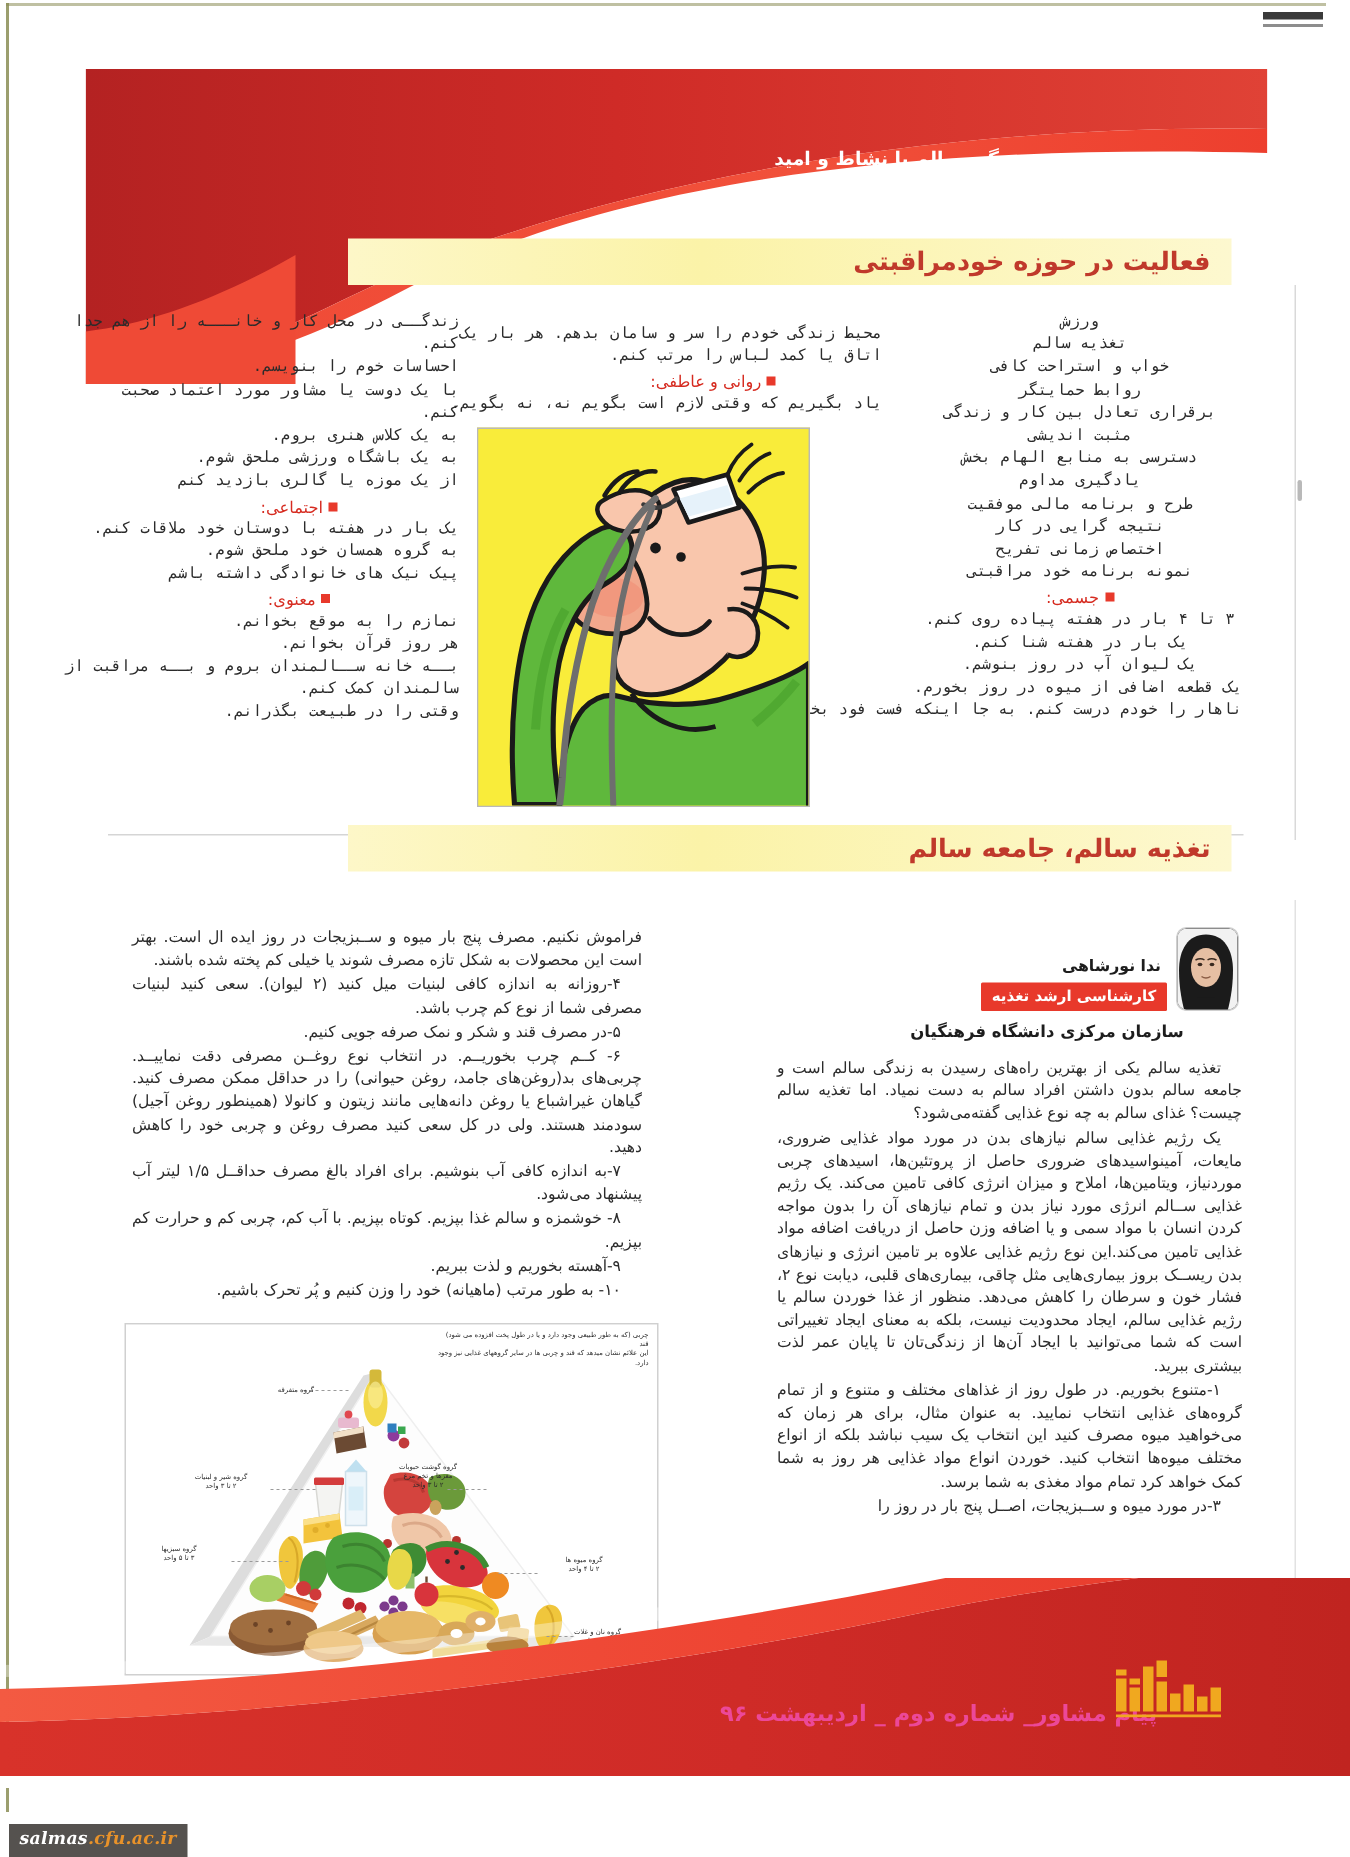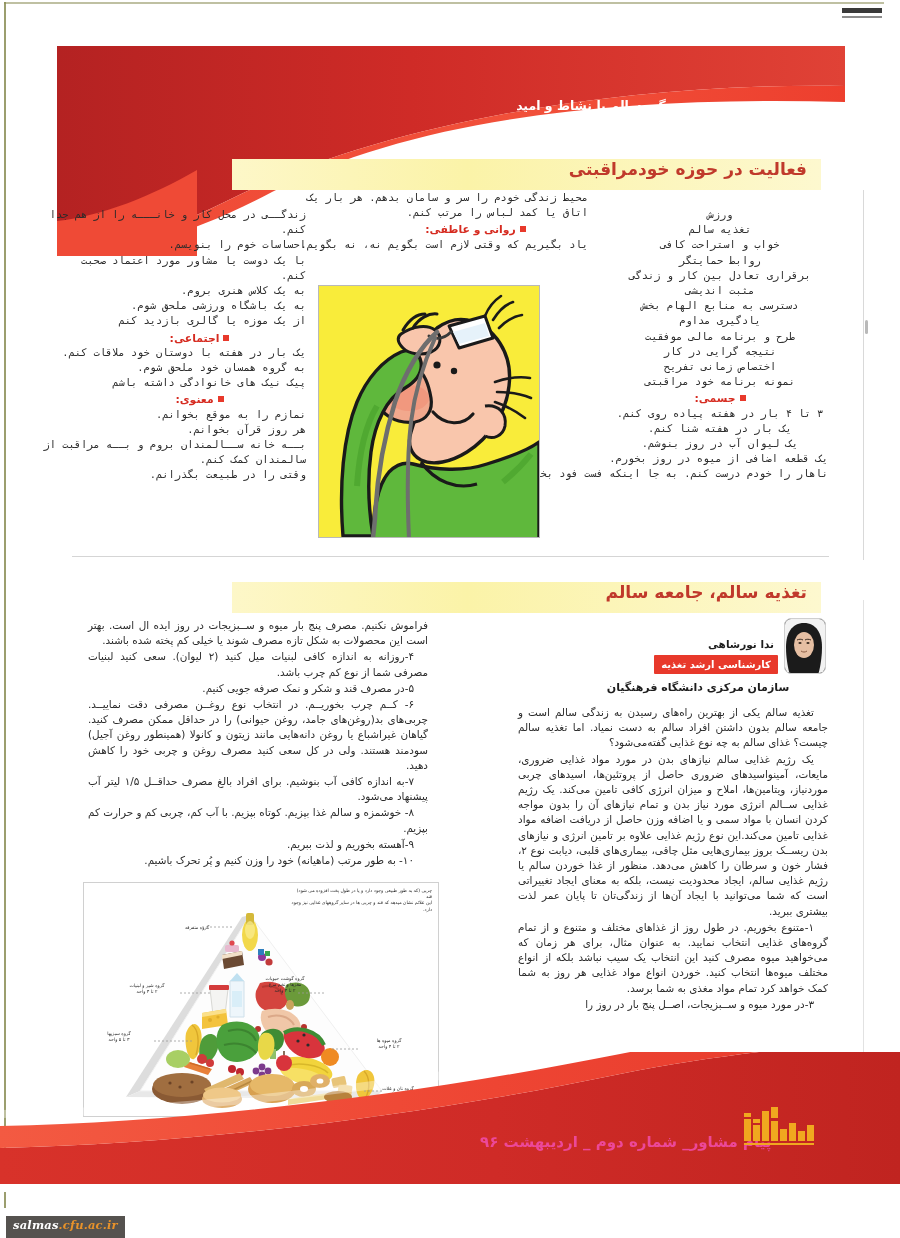--- a/index.html
+++ b/index.html
@@ -91,71 +91,72 @@
     white-space: nowrap;
     direction: rtl;
   }
 
   
   .banner {
     position: absolute;
     background: linear-gradient(90deg,#fdf7c8 0%, #fbf3a8 40%, #fdf8cf 100%);
     height: 31px;
     display: flex;
+    align-items: center;
     justify-content: flex-start;
     padding-right: 14px;
     direction: rtl;
   }
   .banner span {
     color: #c0392b;
     font-weight: bold;
     font-size: 17px;
     white-space: nowrap;
   }
   #banner1 { left: 232px; top: 159px; width: 589px; }
-  #banner2 { left: 232px; top: 582px; width: 589px; }
+  #banner2 { left: 232px; top: 550px; width: 589px; }
 
   
   .rtl {
     direction: rtl;
     text-align: right;
     color: #2b2b2b;
     font-size: 10.4px;
     line-height: 15.2px;
     font-family: "DejaVu Sans", "Liberation Sans", sans-serif;
   }
   .rtl .line { white-space: nowrap; font-family: Liberation Mono, monospace; }
   .just {
     text-align: justify;
     text-align-last: right;
   }
 
   .cat-head {
     color: #d62b20;
-    font-weight: bold;
+    font-weight: normal;
     font-size: 10.8px;
     text-align: center;
     margin-top: 1px;
   }
   .cat-head .bullet {
     display: inline-block;
     width: 6px; height: 6px;
     background: #e8392b;
     margin-left: 4px;
     vertical-align: 1px;
   }
 
   
   #s1-col-right {
     position: absolute; right: 72px; top: 208px;
     width: 216px;
     text-align: center;
   }
   #s1-col-mid {
-    position: absolute; right: 312px; top: 191px;
+    position: absolute; right: 312px; top: 216px;
     width: 225px;
     text-align: right;
   }
   #s1-col-left {
     position: absolute; left: 93px; top: 208px;
     width: 213px;
     text-align: right;
   }
 
   

